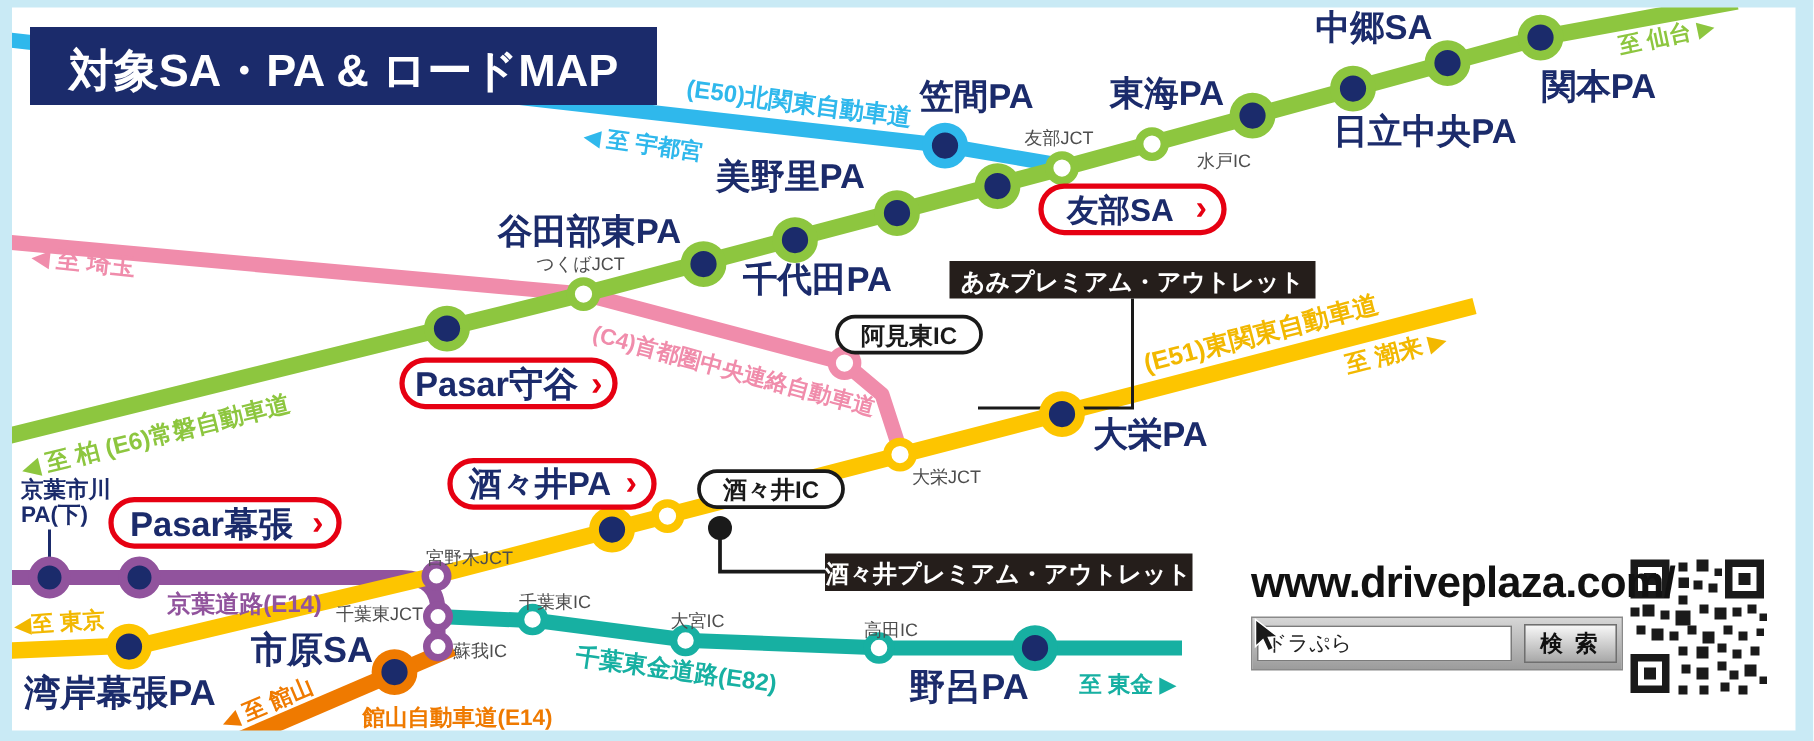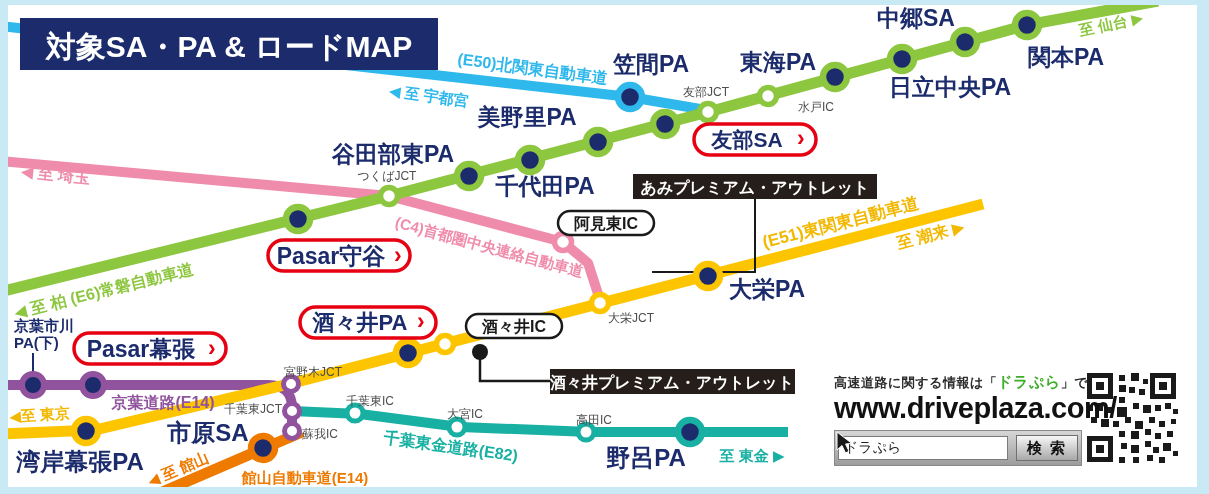--- a/index.html
+++ b/index.html
@@ -217,21 +217,20 @@
 
   <g fill="#c9eaf5">
     <rect x="0" y="0" width="1209" height="5"></rect>
     <rect x="0" y="0" width="8" height="494"></rect>
     <rect x="1197" y="0" width="12" height="494"></rect>
     <rect x="0" y="487" width="1209" height="7"></rect>
   </g>
 </svg>
 
   <div class="info">
-    <div class="tagline"><span>高速道路に関する情報は「</span><span class="brand">ドラぷら</span><span>」で</span></div>
     <div class="url">www.driveplaza.com/</div>
     <div class="searchbar">
       <input type="text" value="ドラぷら" style="">
       <button class="searchbtn">検 索</button>
       <svg class="cursor" width="18" height="24">
         <path d="M2,1 L2,19 L7,14.5 L10.5,22 L14,20.3 L10.6,13 L17,12.5 Z" fill="#1a1a1a" stroke="#fff" stroke-width="1"></path>
       </svg>
     </div>
   </div>
 </div>

